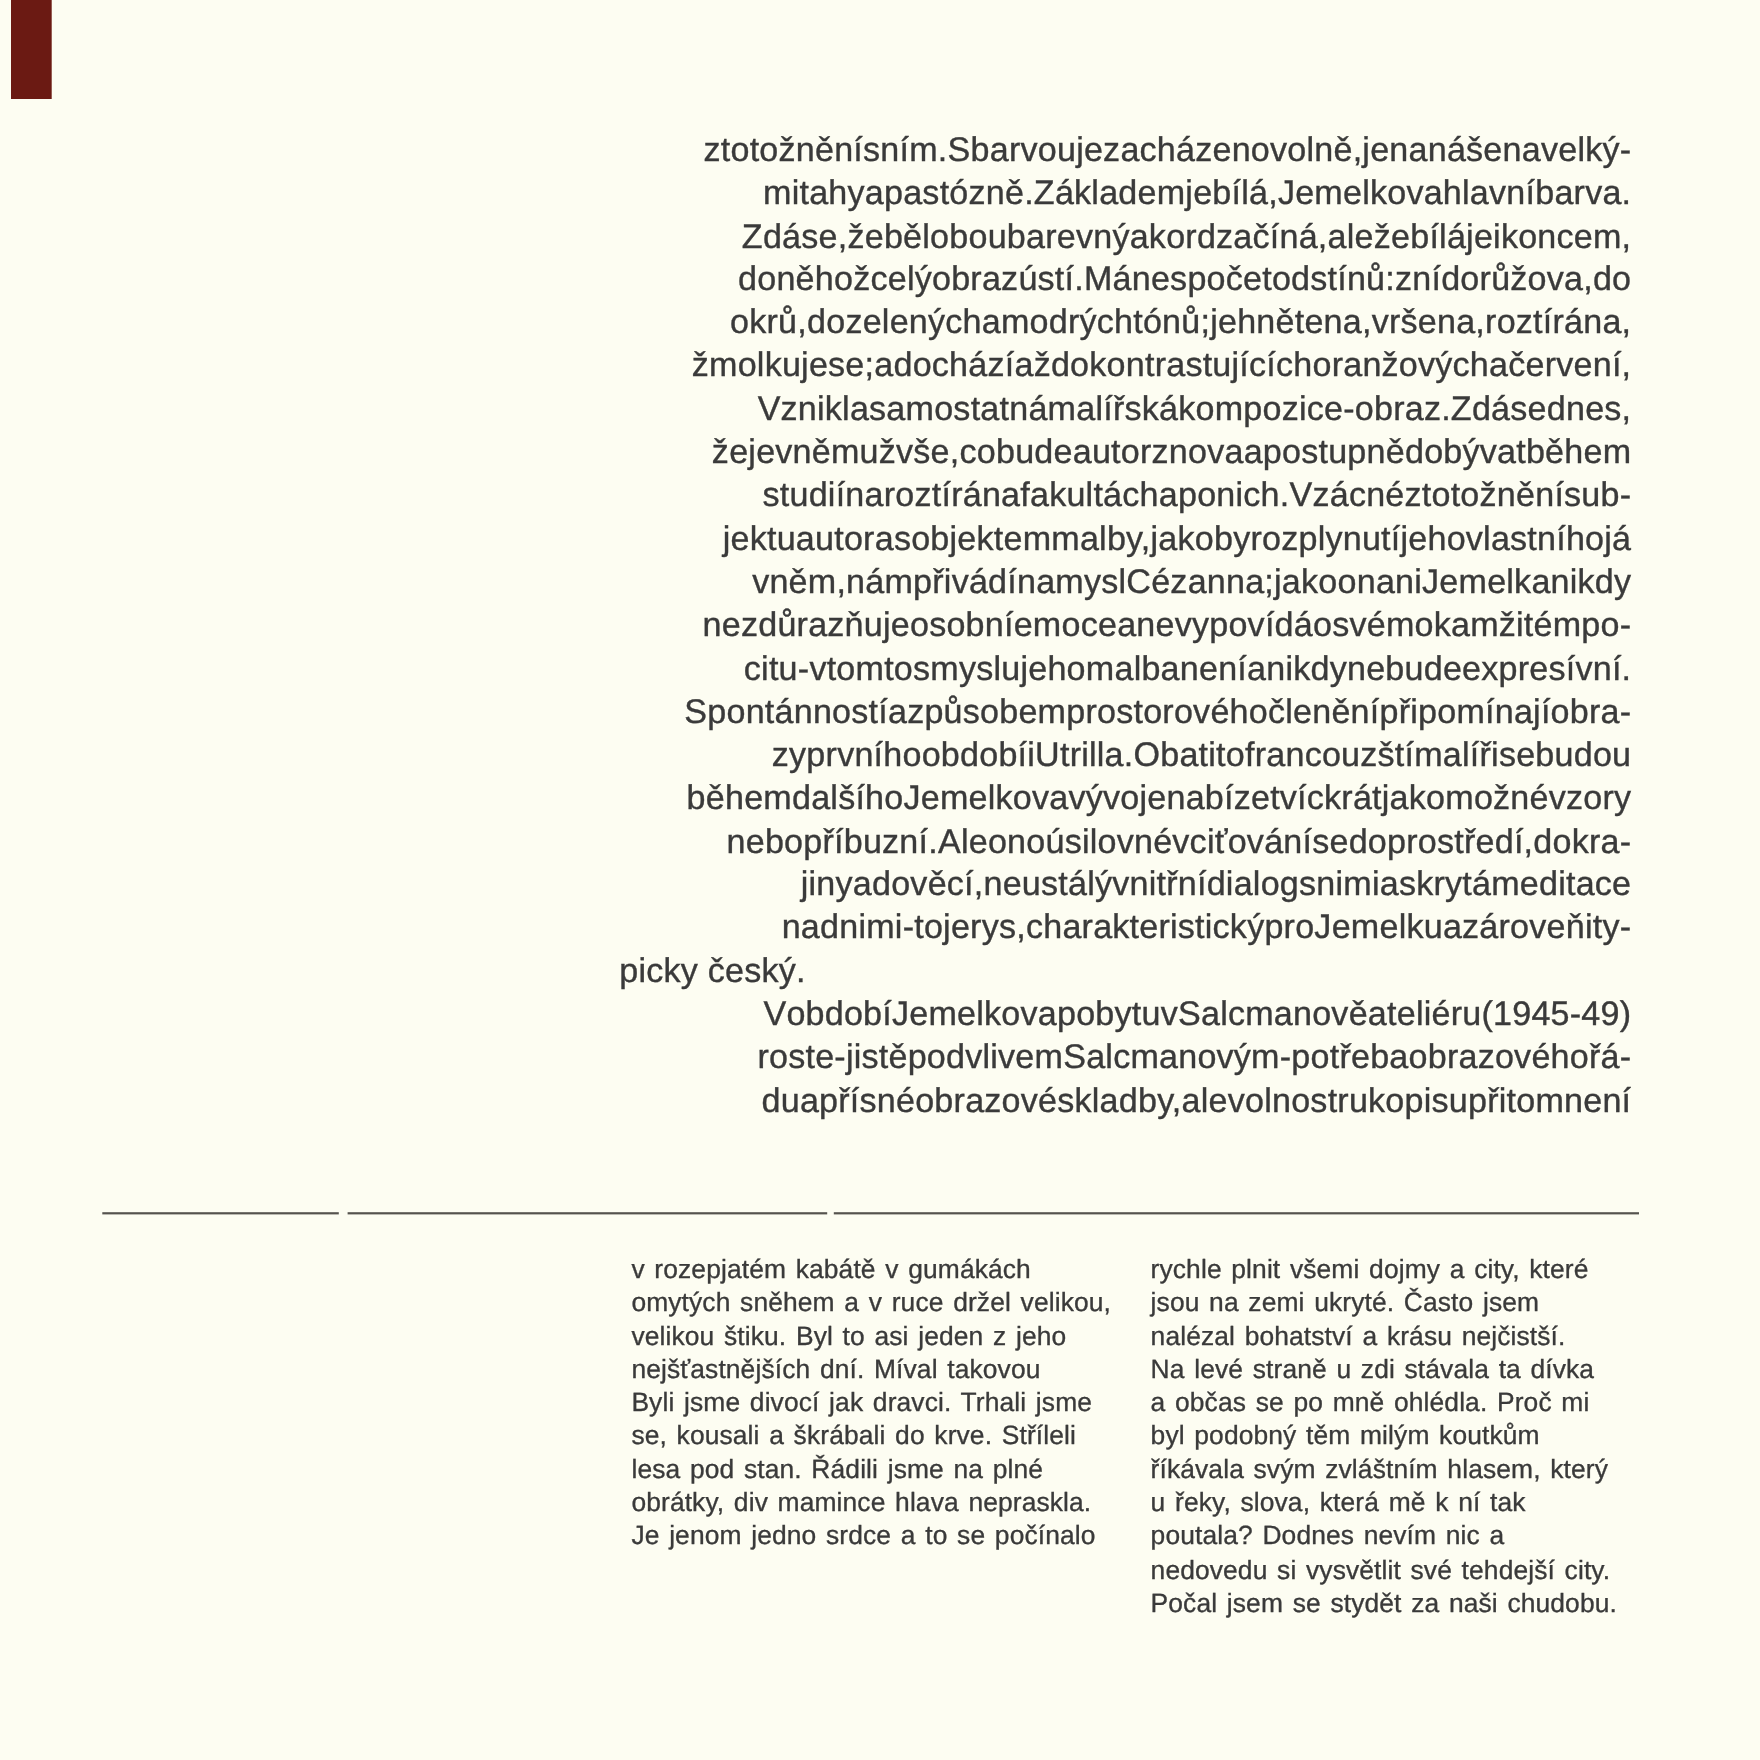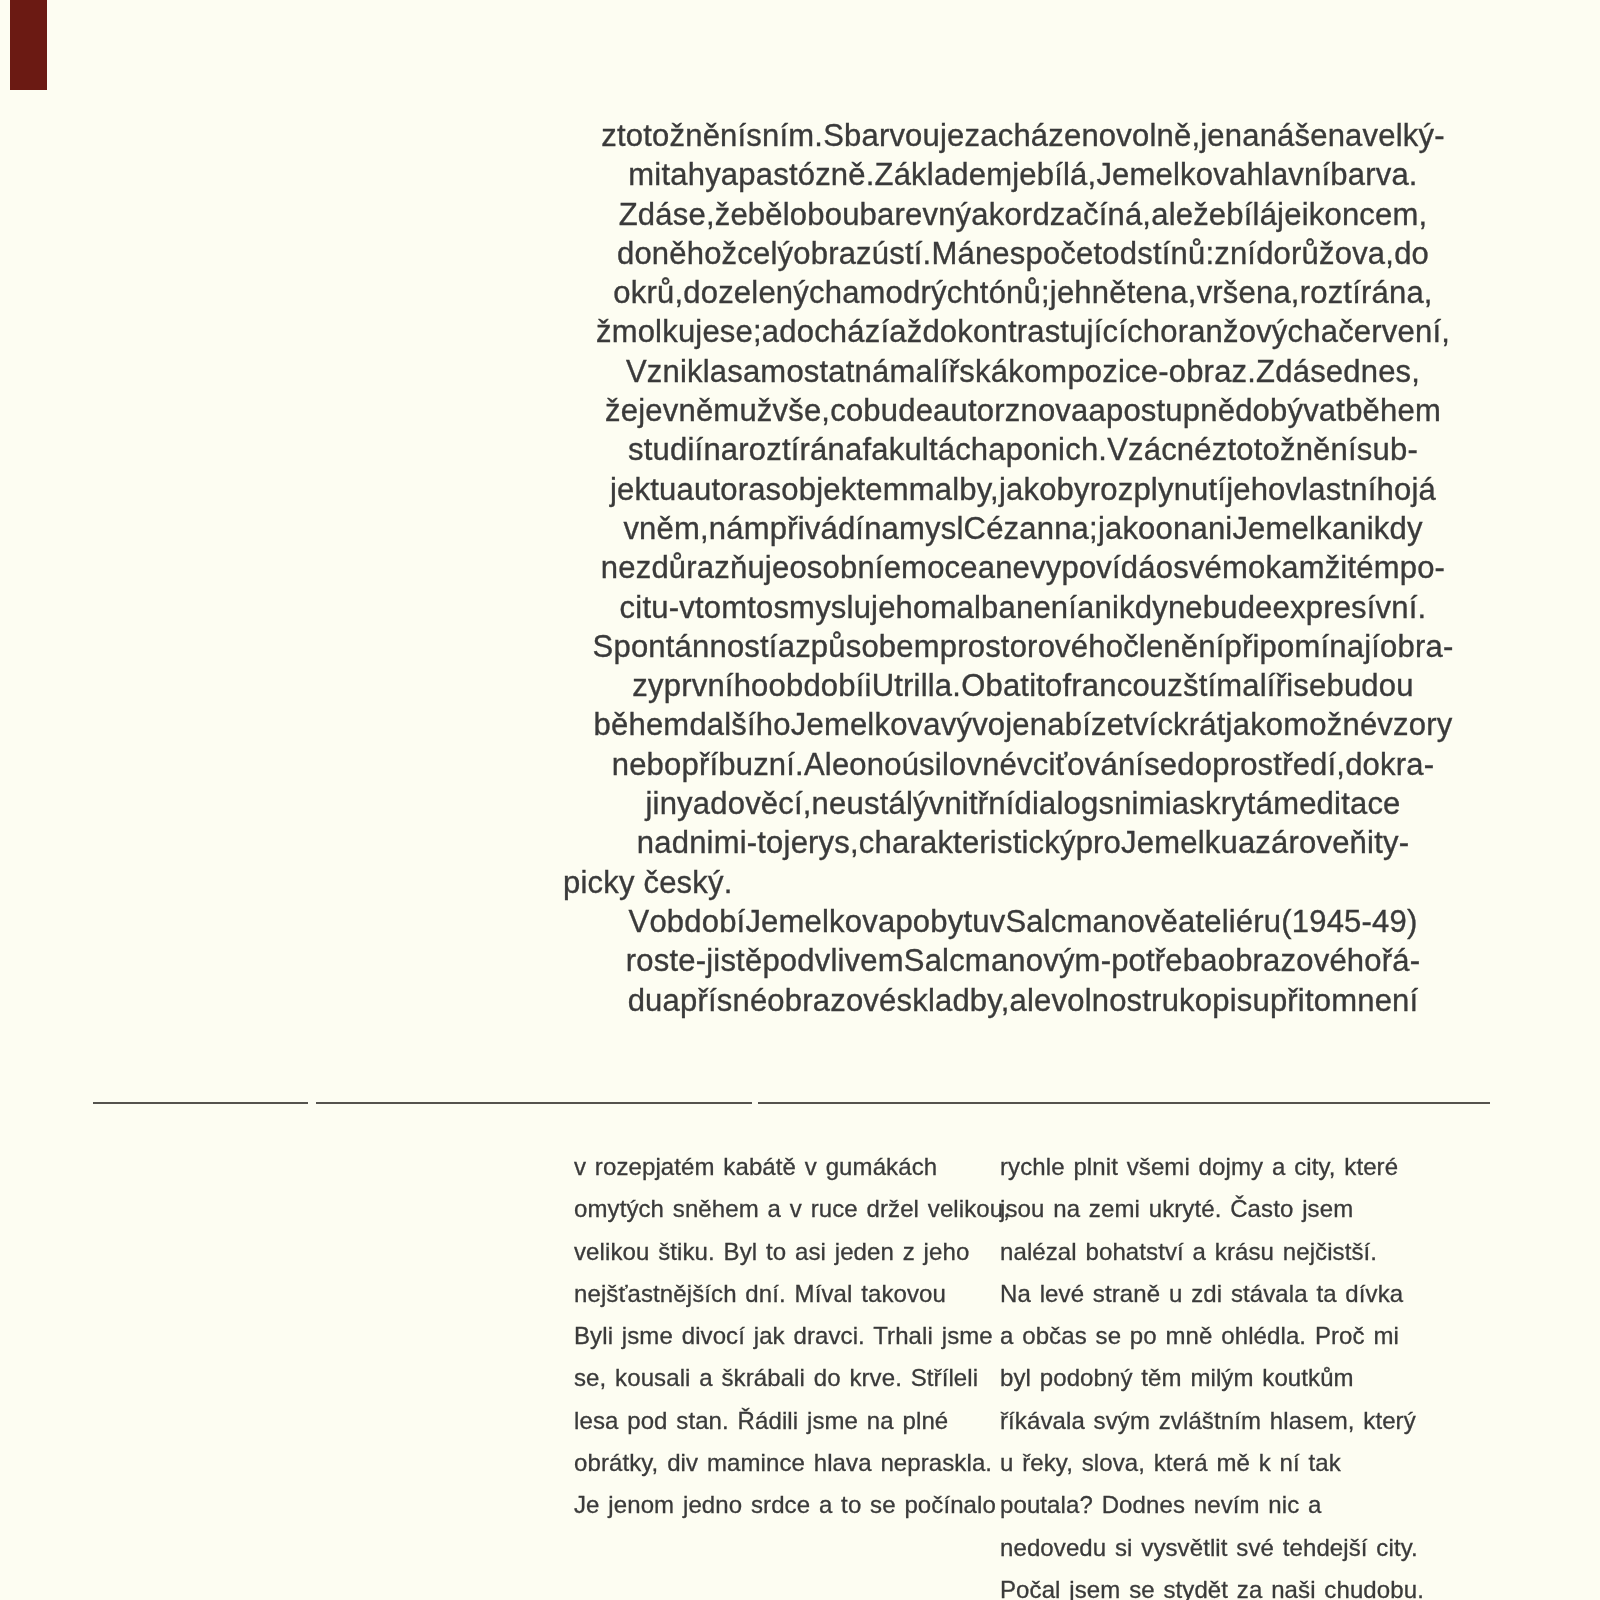--- a/index.html
+++ b/index.html
@@ -18,39 +18,39 @@
   }
 
   
   .main-text{
     position:absolute;left:563px;top:116px;width:920px;
     font-size:31px;line-height:39.3px;
     letter-spacing:0.2px;
     -webkit-text-stroke:0.35px currentColor;
   }
   .main-text .line{height:39.3px;white-space:nowrap;}
-  .line.just{display:flex;justify-content:center;white-space:nowrap;}
+  .line.just{display:flex;justify-content:flex-end;white-space:nowrap;}
 
   
   .rule{position:absolute;left:0;top:1102px;width:1600px;height:3px;}
   .rule .seg{position:absolute;top:0;height:2px;background:var(--rule,#55534e);}
   .rule .s1{left:93px;width:215px;}
   .rule .s2{left:316px;width:436px;}
   .rule .s3{left:758px;width:732px;}
 
   
   .fn{
     position:absolute;top:1140px;width:452px;
     font-size:24px;line-height:30.3px;
     letter-spacing:0.1px;word-spacing:2px;
     -webkit-text-stroke:0.3px currentColor;
   }
-  .fn .line{height:30.3px;white-space:nowrap;margin-top:12px;}
+  .fn .line{height:30.3px;white-space:nowrap;}
   .fn-left{left:574px;}
-  .fn-right{left:1000px;}
+  .fn-right{left:1046px;}
 </style>
 </head>
 <body>
 
 <div class="page">
 
   <div class="edge-mark"></div>
 
   <div class="main-text">
       <div class="line just">

